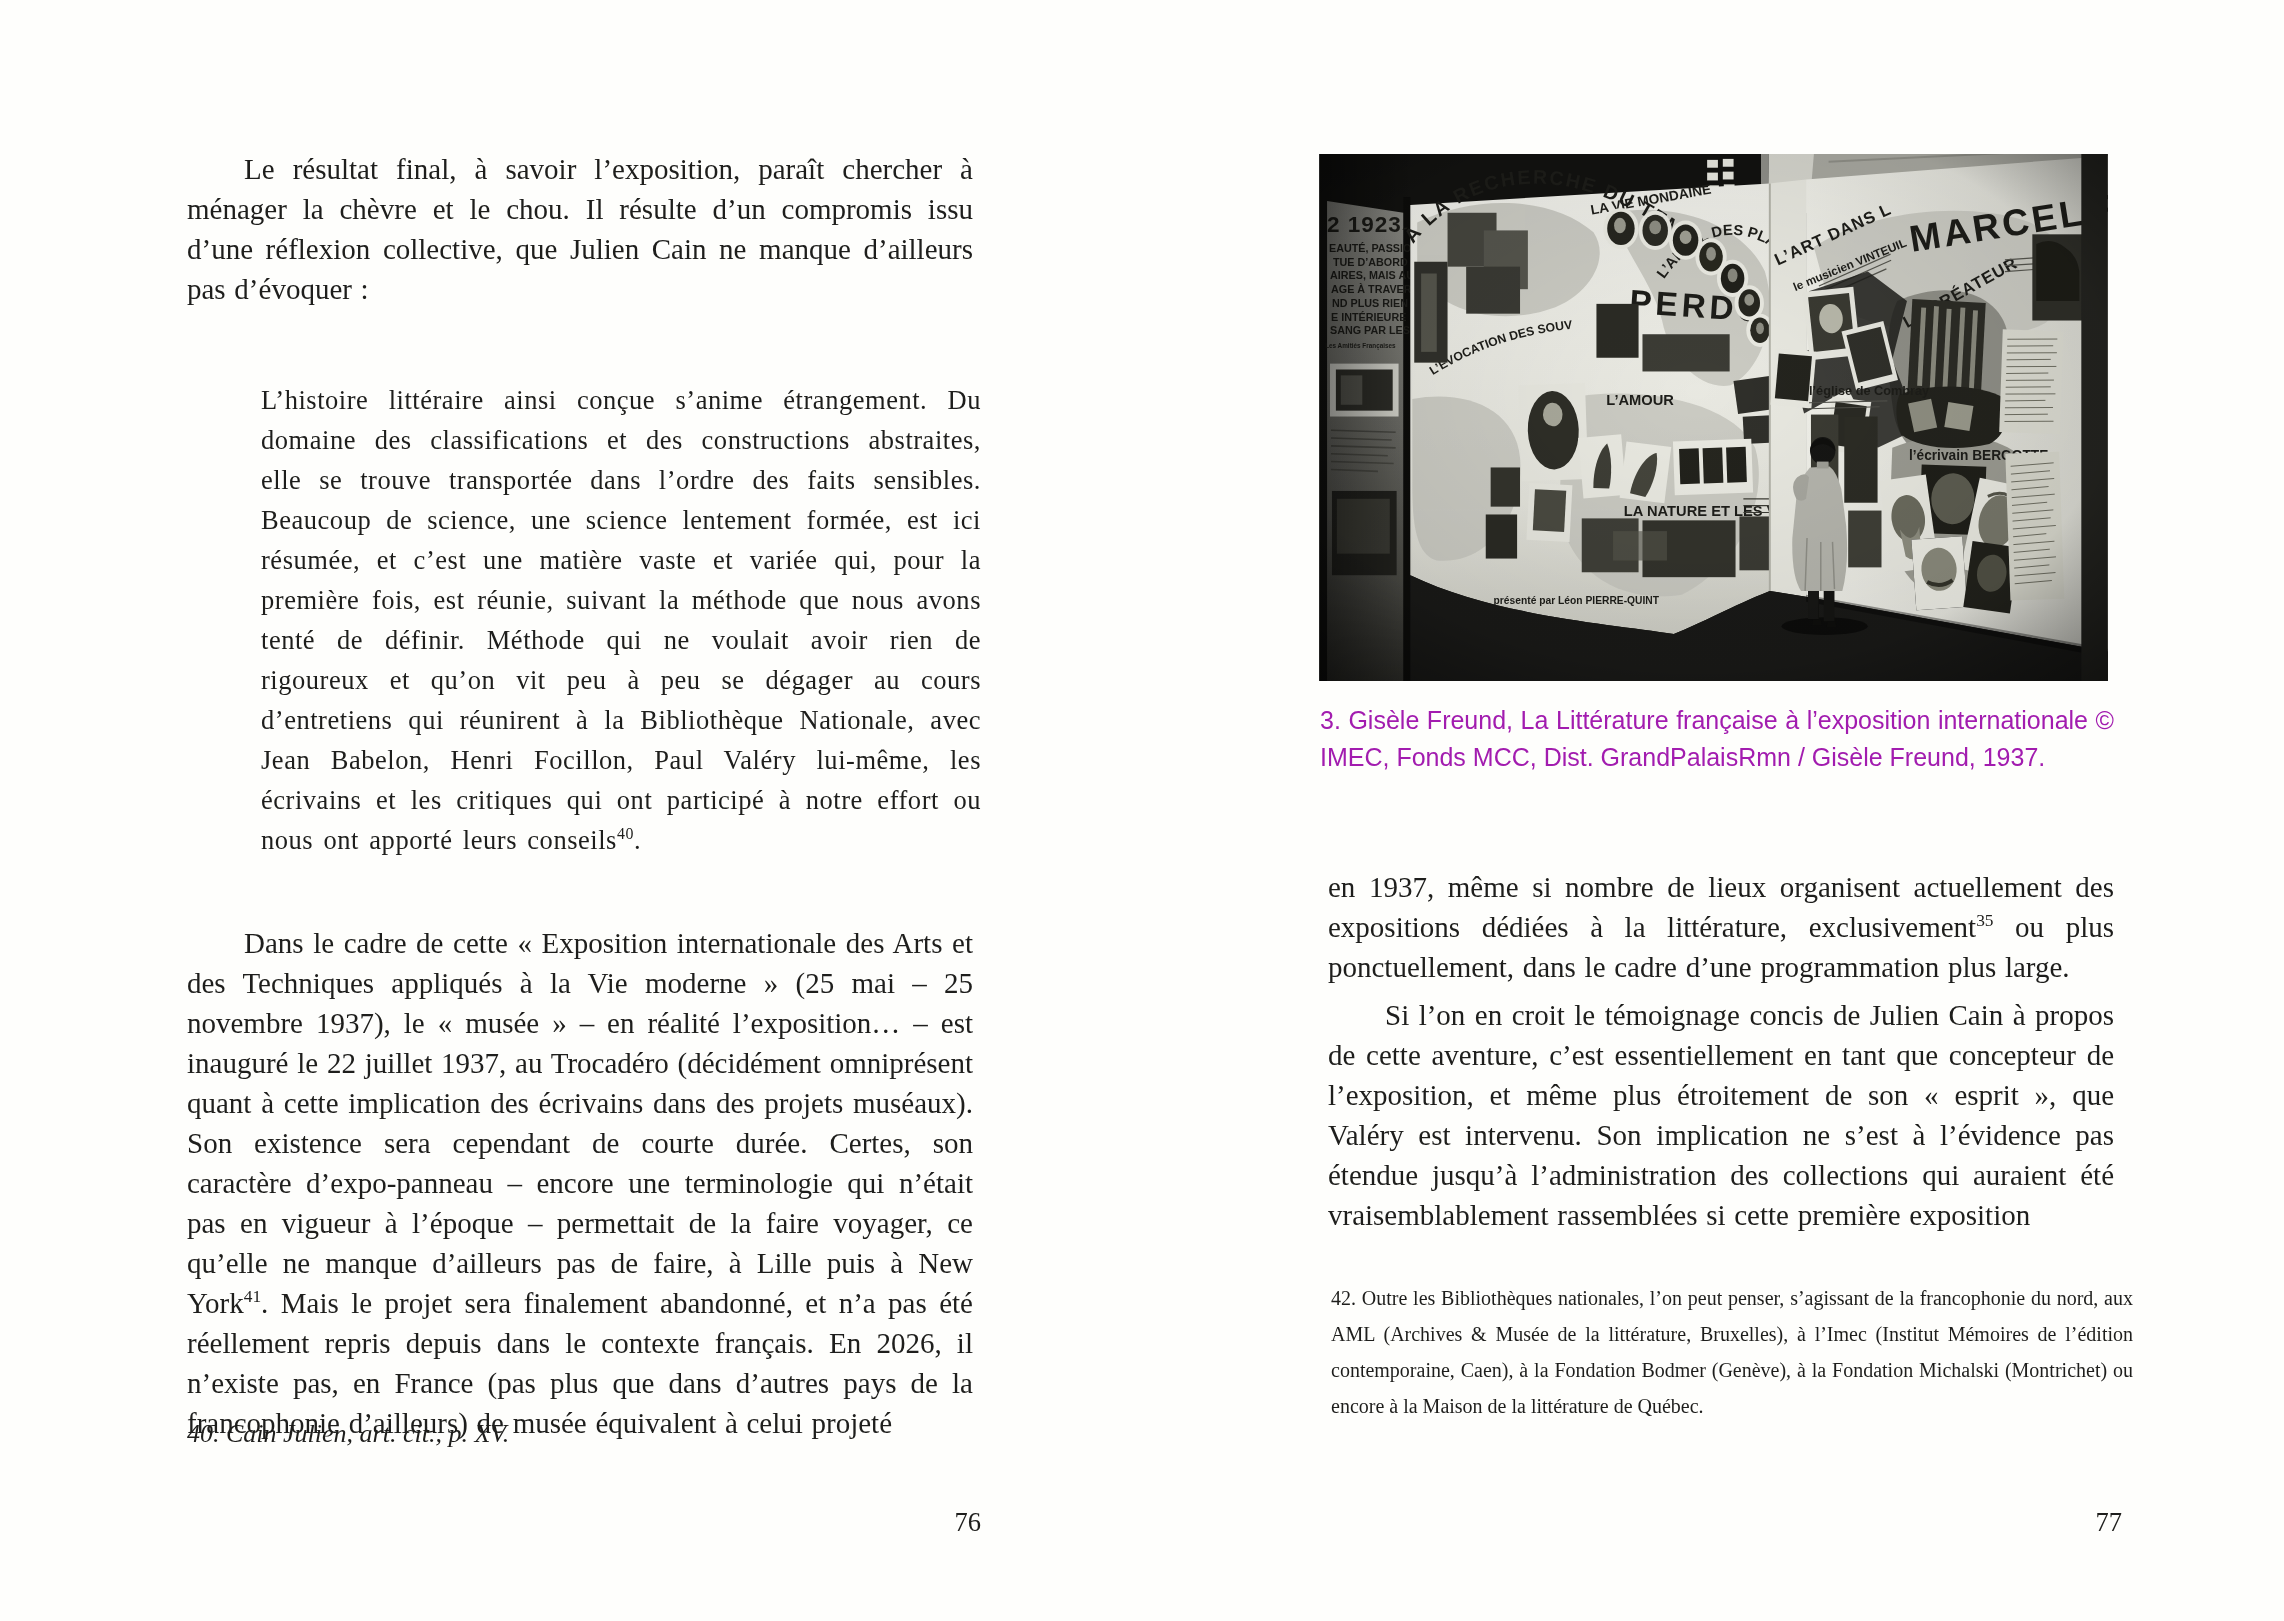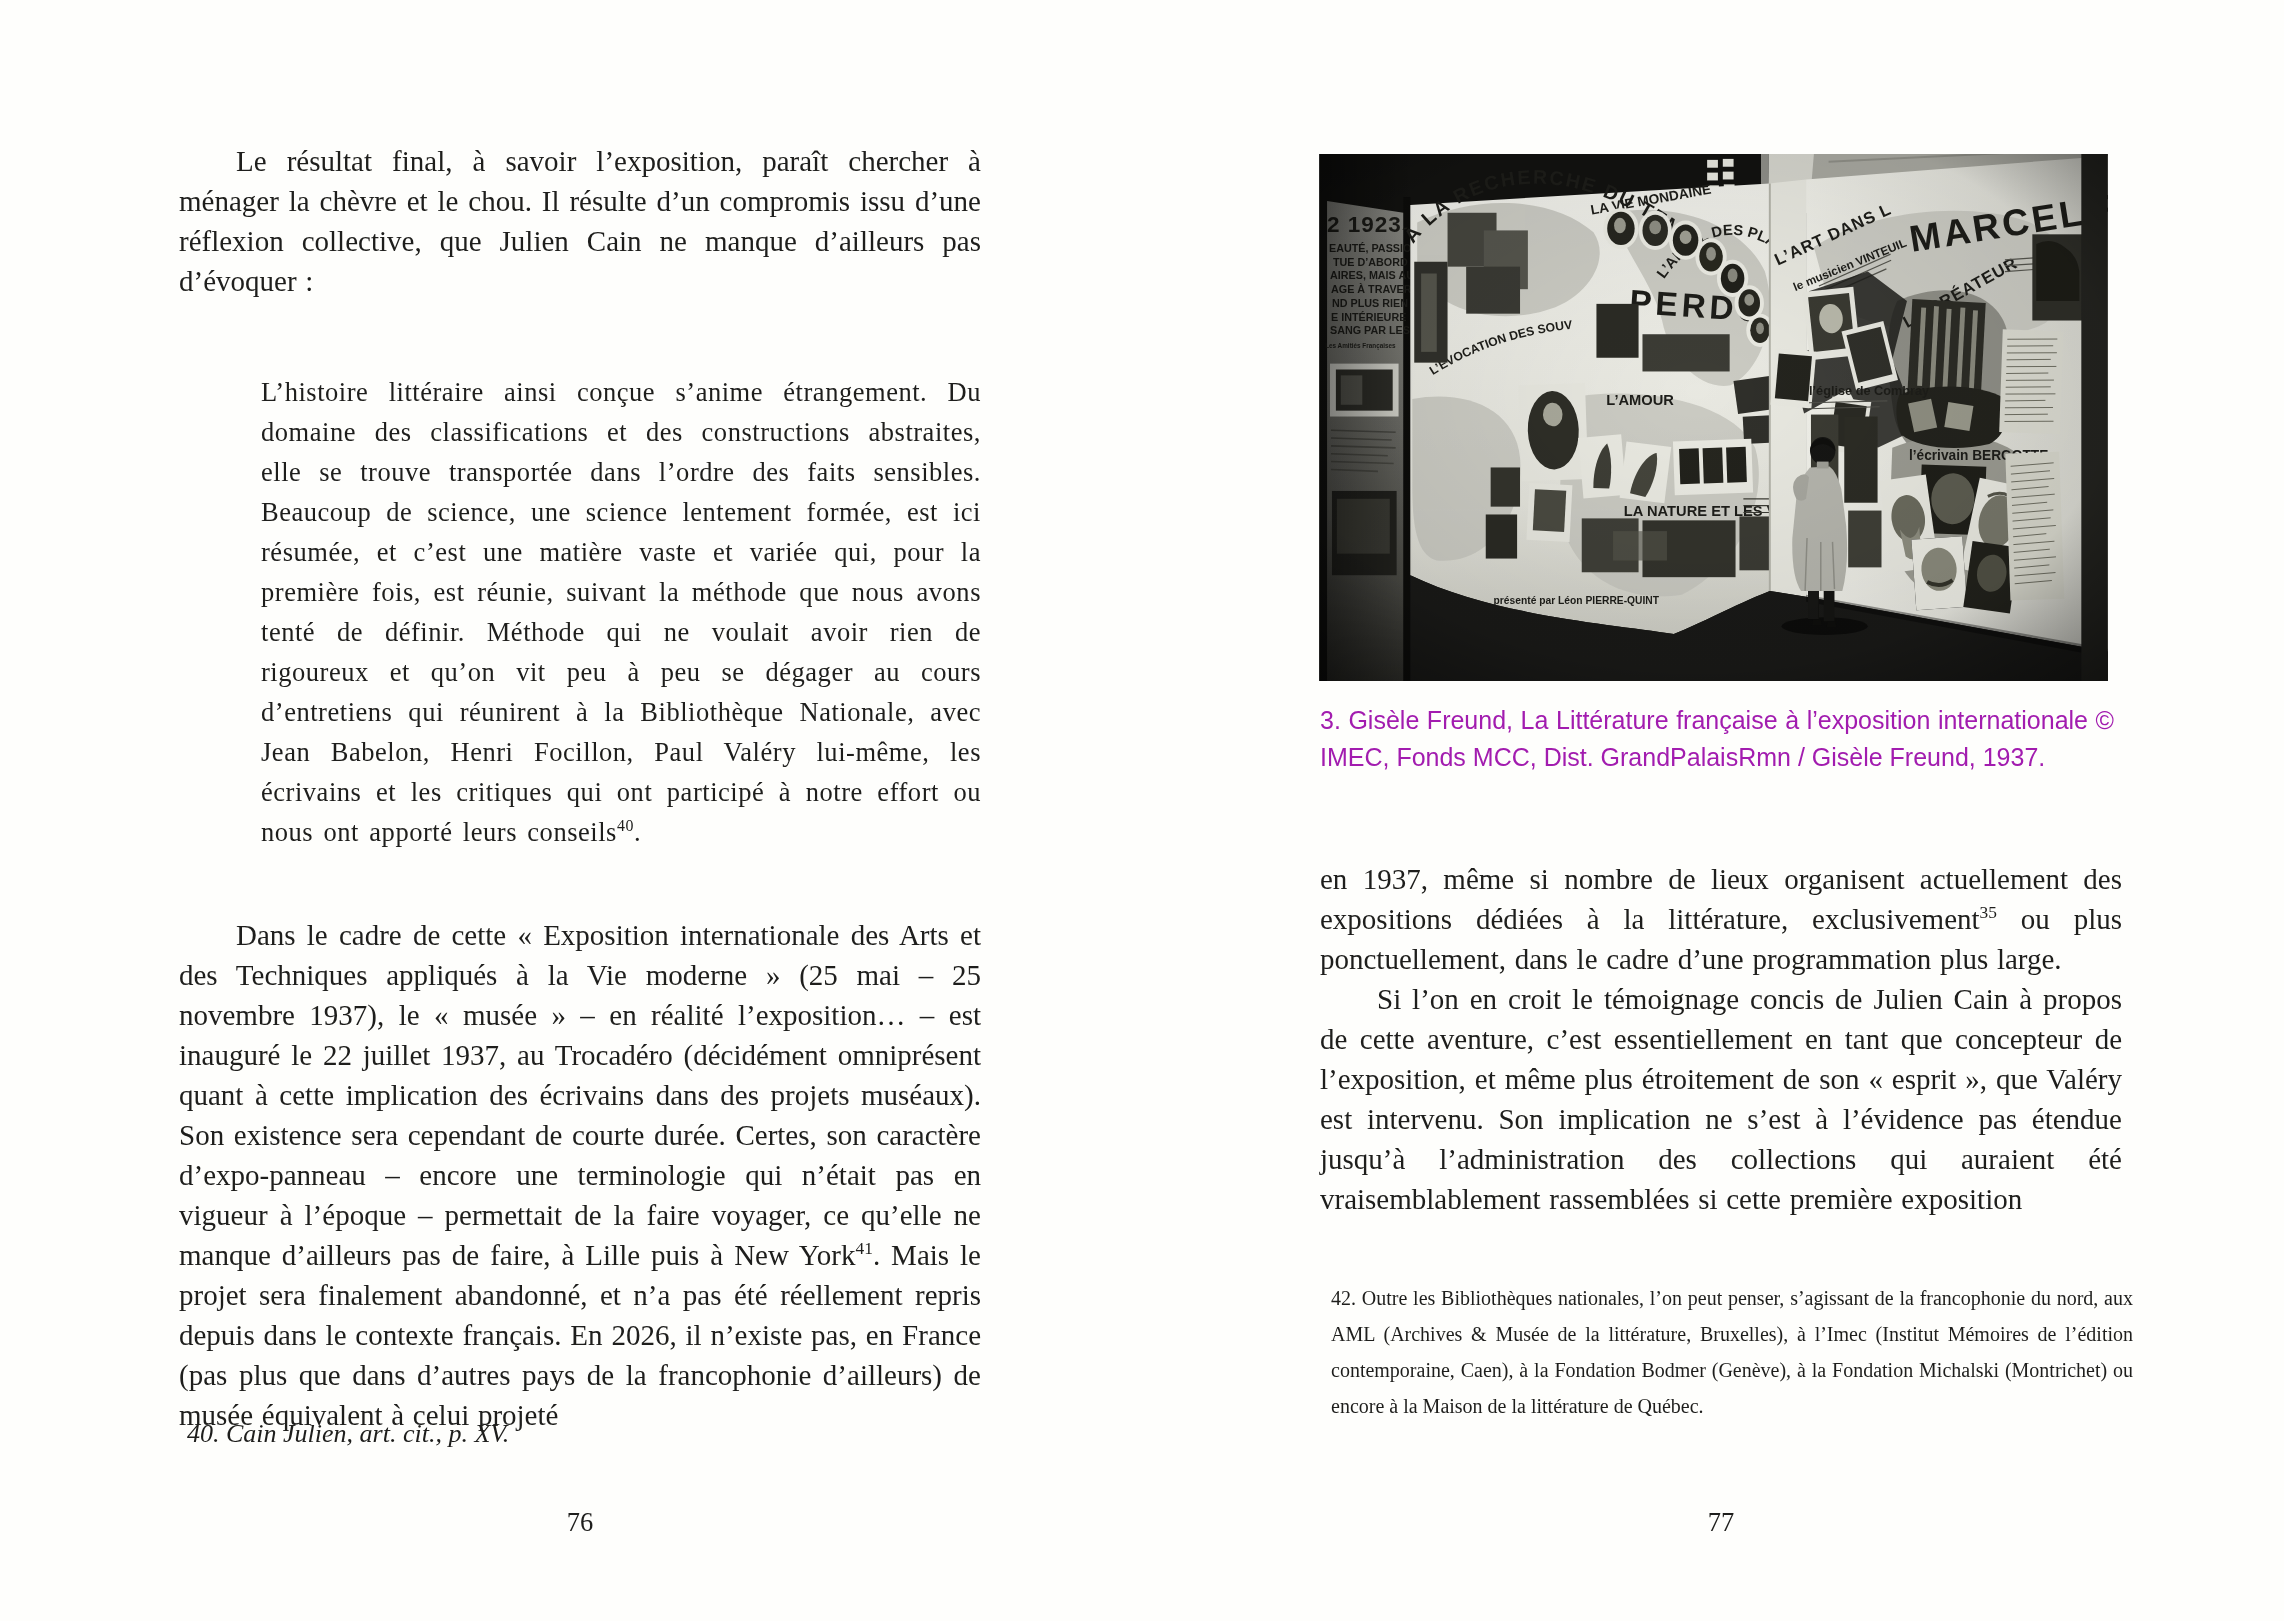--- a/index.html
+++ b/index.html
@@ -3,32 +3,32 @@
 <meta charset="utf-8">
 <style>
   *{box-sizing:border-box;}
   html,body{margin:0;padding:0;}
   body{
     width:2285px;height:1621px;position:relative;overflow:hidden;
     background:#fefefc;color:#1e1e1c;
     font-family:"Liberation Serif","DejaVu Serif",serif;
   }
   .body-text{font-size:29px;line-height:40px;text-align:justify;word-spacing:0.05em;}
-  .body-text p{margin:0;}
+  .body-text p{margin:8px;}
   .indent{text-indent:57px;}
   .left-col{position:absolute;left:179px;top:141px;width:802px;}
   blockquote.quote{
     margin:71px 0 63px 82px;padding:0;
     font-size:26.5px;line-height:40px;text-align:justify;
     letter-spacing:0.02em;word-spacing:0.12em;
   }
   sup.note{font-size:0.6em;vertical-align:super;line-height:0;}
   .footnotes-left{position:absolute;left:179px;top:1406px;width:802px;font-size:26px;line-height:39px;}
   .footnotes-left p{margin:8px;font-style:italic;}
-  .page-number{position:absolute;top:1507px;width:802px;text-align:center;font-size:26.5px;}
+  .page-number{position:absolute;top:1507px;width:802px;text-align:right;font-size:26.5px;}
   .pn-left{left:179px;}
   .pn-right{left:1320px;}
   figure.photo{position:absolute;left:1319px;top:154px;width:789px;height:527px;margin:0;}
   .caption{
     position:absolute;left:1320px;top:702px;width:794px;
     font-family:"Liberation Sans","DejaVu Sans",sans-serif;
     font-size:25px;line-height:37px;color:#a21caf;text-align:justify;
   }
   .right-col{position:absolute;left:1320px;top:859px;width:802px;}
   .footnote-right{

